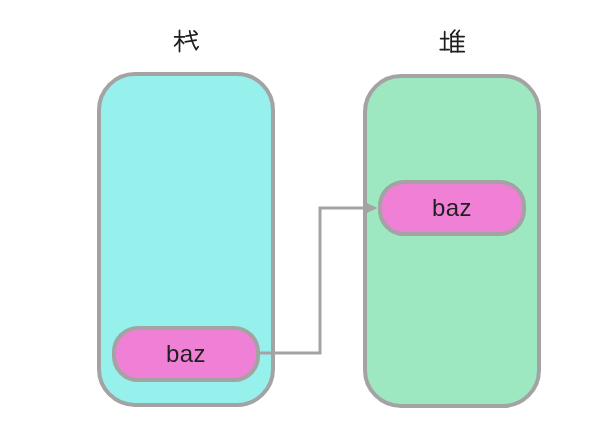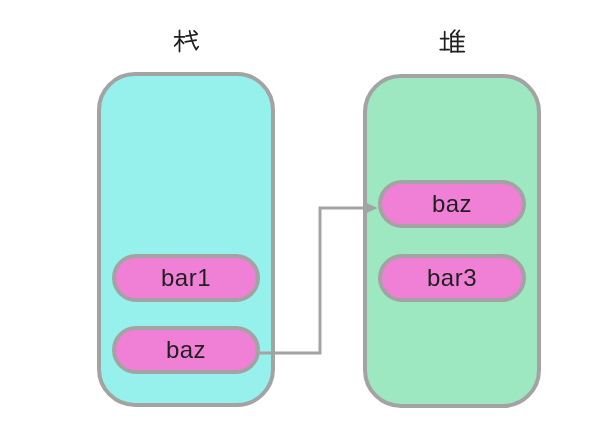--- a/index.html
+++ b/index.html
@@ -21,21 +21,21 @@
     left: 97px; top: 72px; width: 178px; height: 335px;
     background: var(--stack-fill, #96f0ec);
   }
   .region--heap {
     left: 363px; top: 74px; width: 178px; height: 334px;
     background: var(--heap-fill, #9ee8c1);
   }
   .pill {
     position: absolute;
     box-sizing: border-box;
-    width: 148px; height: 48px;
+    width: 148px; height: 56px;
     border: 4px solid var(--border, #a3a3a3);
     border-radius: 26px;
     background: var(--pill-fill, #ef80d5);
     display: flex; align-items: center; justify-content: center;
     font-size: 24px;
     letter-spacing: 0.5px;
     color: var(--text, #1f1f1f);
   }
   .pill--bar1      { left: 112px; top: 254px; }
   .pill--baz-stack { left: 112px; top: 326px; }
@@ -97,24 +97,22 @@
       <path d="M15 22.5 H30"></path>
       <path d="M15 29 H31"></path>
     </svg>
     <span class="ghost-text">堆</span>
   </div>
 
   <div class="region region--stack"></div>
 
   <div class="region region--heap"></div>
 
-  <div class="pill pill--bar1">bar1</div>
   <div class="pill pill--baz-stack">baz</div>
 
   <div class="pill pill--baz-heap">baz</div>
-  <div class="pill pill--bar3">bar3</div>
 
   <svg class="connector" width="612" height="438" viewBox="0 0 612 438">
     <path d="M258 353 H320 V208 H366" fill="none" stroke="var(--line, #a3a3a3)" stroke-width="3"></path>
     <path d="M365.5 202.5 L377.5 208 L365.5 213.5 Z" fill="var(--line, #a3a3a3)"></path>
   </svg>
 
 </div>
 
 </body></html>

